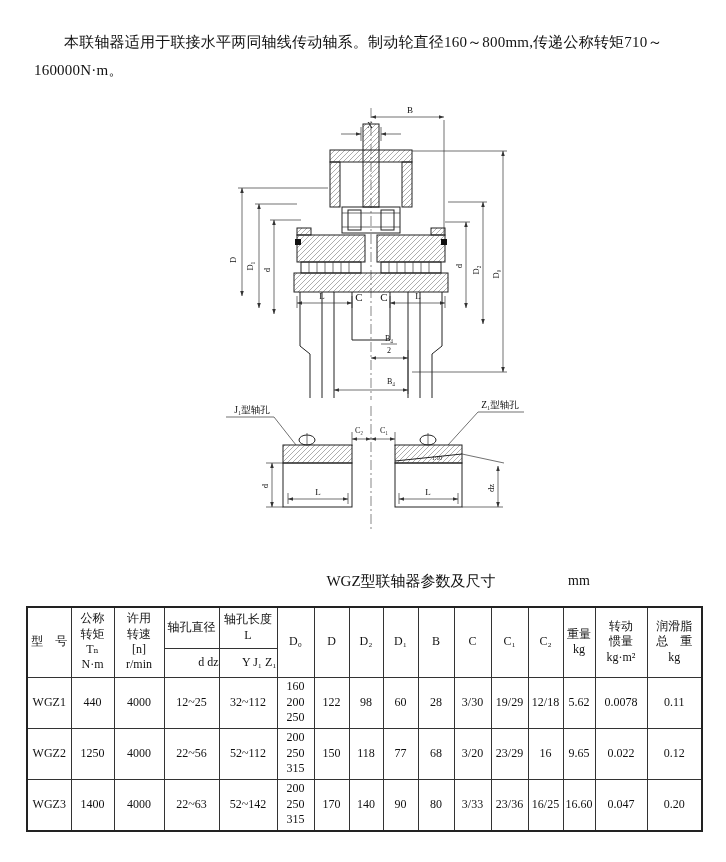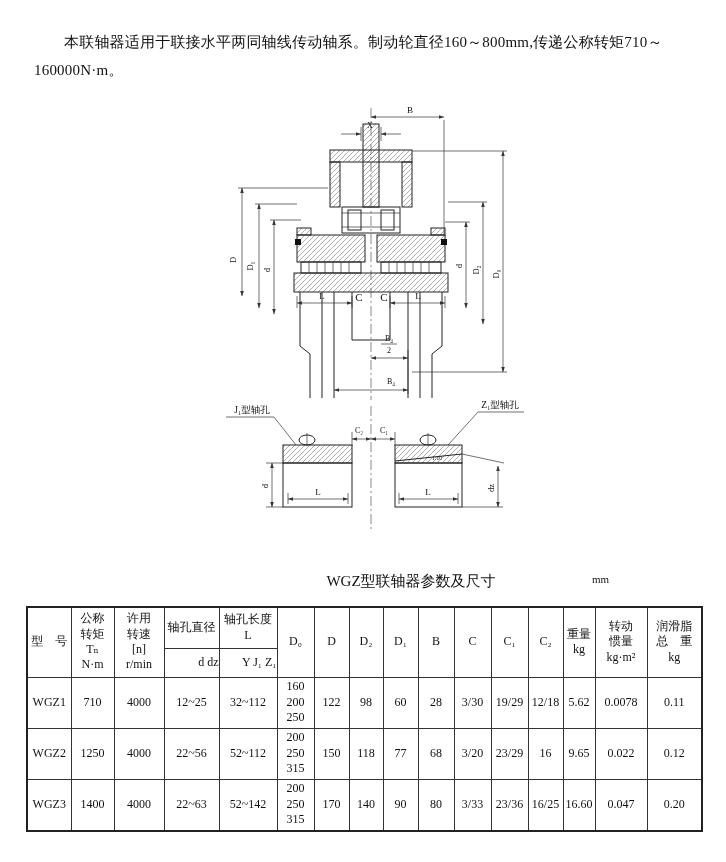--- a/index.html
+++ b/index.html
@@ -6,21 +6,21 @@
   body{width:726px;height:862px;font-family:"Liberation Serif","DejaVu Serif",serif;color:#111;overflow:hidden;}
   .intro{padding:14px 24px 0 28px;font-size:15px;line-height:1.85;text-indent:2em;letter-spacing:.2px;margin-left:6px;}
   svg text{font-family:"Liberation Serif","DejaVu Serif",serif;fill:#111;}
   .ol{fill:none;stroke:#222;stroke-width:1;}
   .thin{fill:none;stroke:#333;stroke-width:.7;}
   .dim{fill:none;stroke:#333;stroke-width:.7;}
   .cl{fill:none;stroke:#555;stroke-width:.7;stroke-dasharray:10 3 2 3;}
   .hat{fill:url(#hatch);stroke:#222;stroke-width:1;}
   .title-row{position:relative;height:22px;margin-top:26px;font-family:Liberation Serif, serif;}
   .title-row .ttl{position:absolute;left:0;right:0;text-align:center;font-size:15px;transform:translateX(48px);}
-  .title-row .unit{position:absolute;left:592px;top:1px;font-size:11px;text-align:right;}
+  .title-row .unit{position:absolute;left:568px;top:1px;font-size:14px;text-align:right;}
   table.ptable{border-collapse:collapse;table-layout:fixed;width:677px;margin:12px 0 0 26px;border:2px solid #222;}
   table.ptable th,table.ptable td{border:1px solid #333;text-align:center;vertical-align:middle;
     white-space:pre-line;font-weight:400;padding:1px 0;line-height:1.28;font-size:12px;}
   table.ptable td{height:48px;}
   tr.hdr1 th{height:38px;}
   tr.hdr2 th{height:26px;text-align:right;}
 </style>
 </head>
 <body>
 
@@ -270,21 +270,21 @@
     <th rowspan="2">润滑脂
 总　重
 kg</th>
   </tr>
   <tr class="hdr2">
     <th>d dz</th>
     <th>Y J₁ Z₁</th>
   </tr>
   <tr>
     <td>WGZ1</td>
-    <td>710</td>
+    <td>440</td>
     <td>4000</td>
     <td>12~25</td>
     <td>32~112</td>
     <td>160
 200
 250</td>
     <td>122</td>
     <td>98</td>
     <td>60</td>
     <td>28</td>

